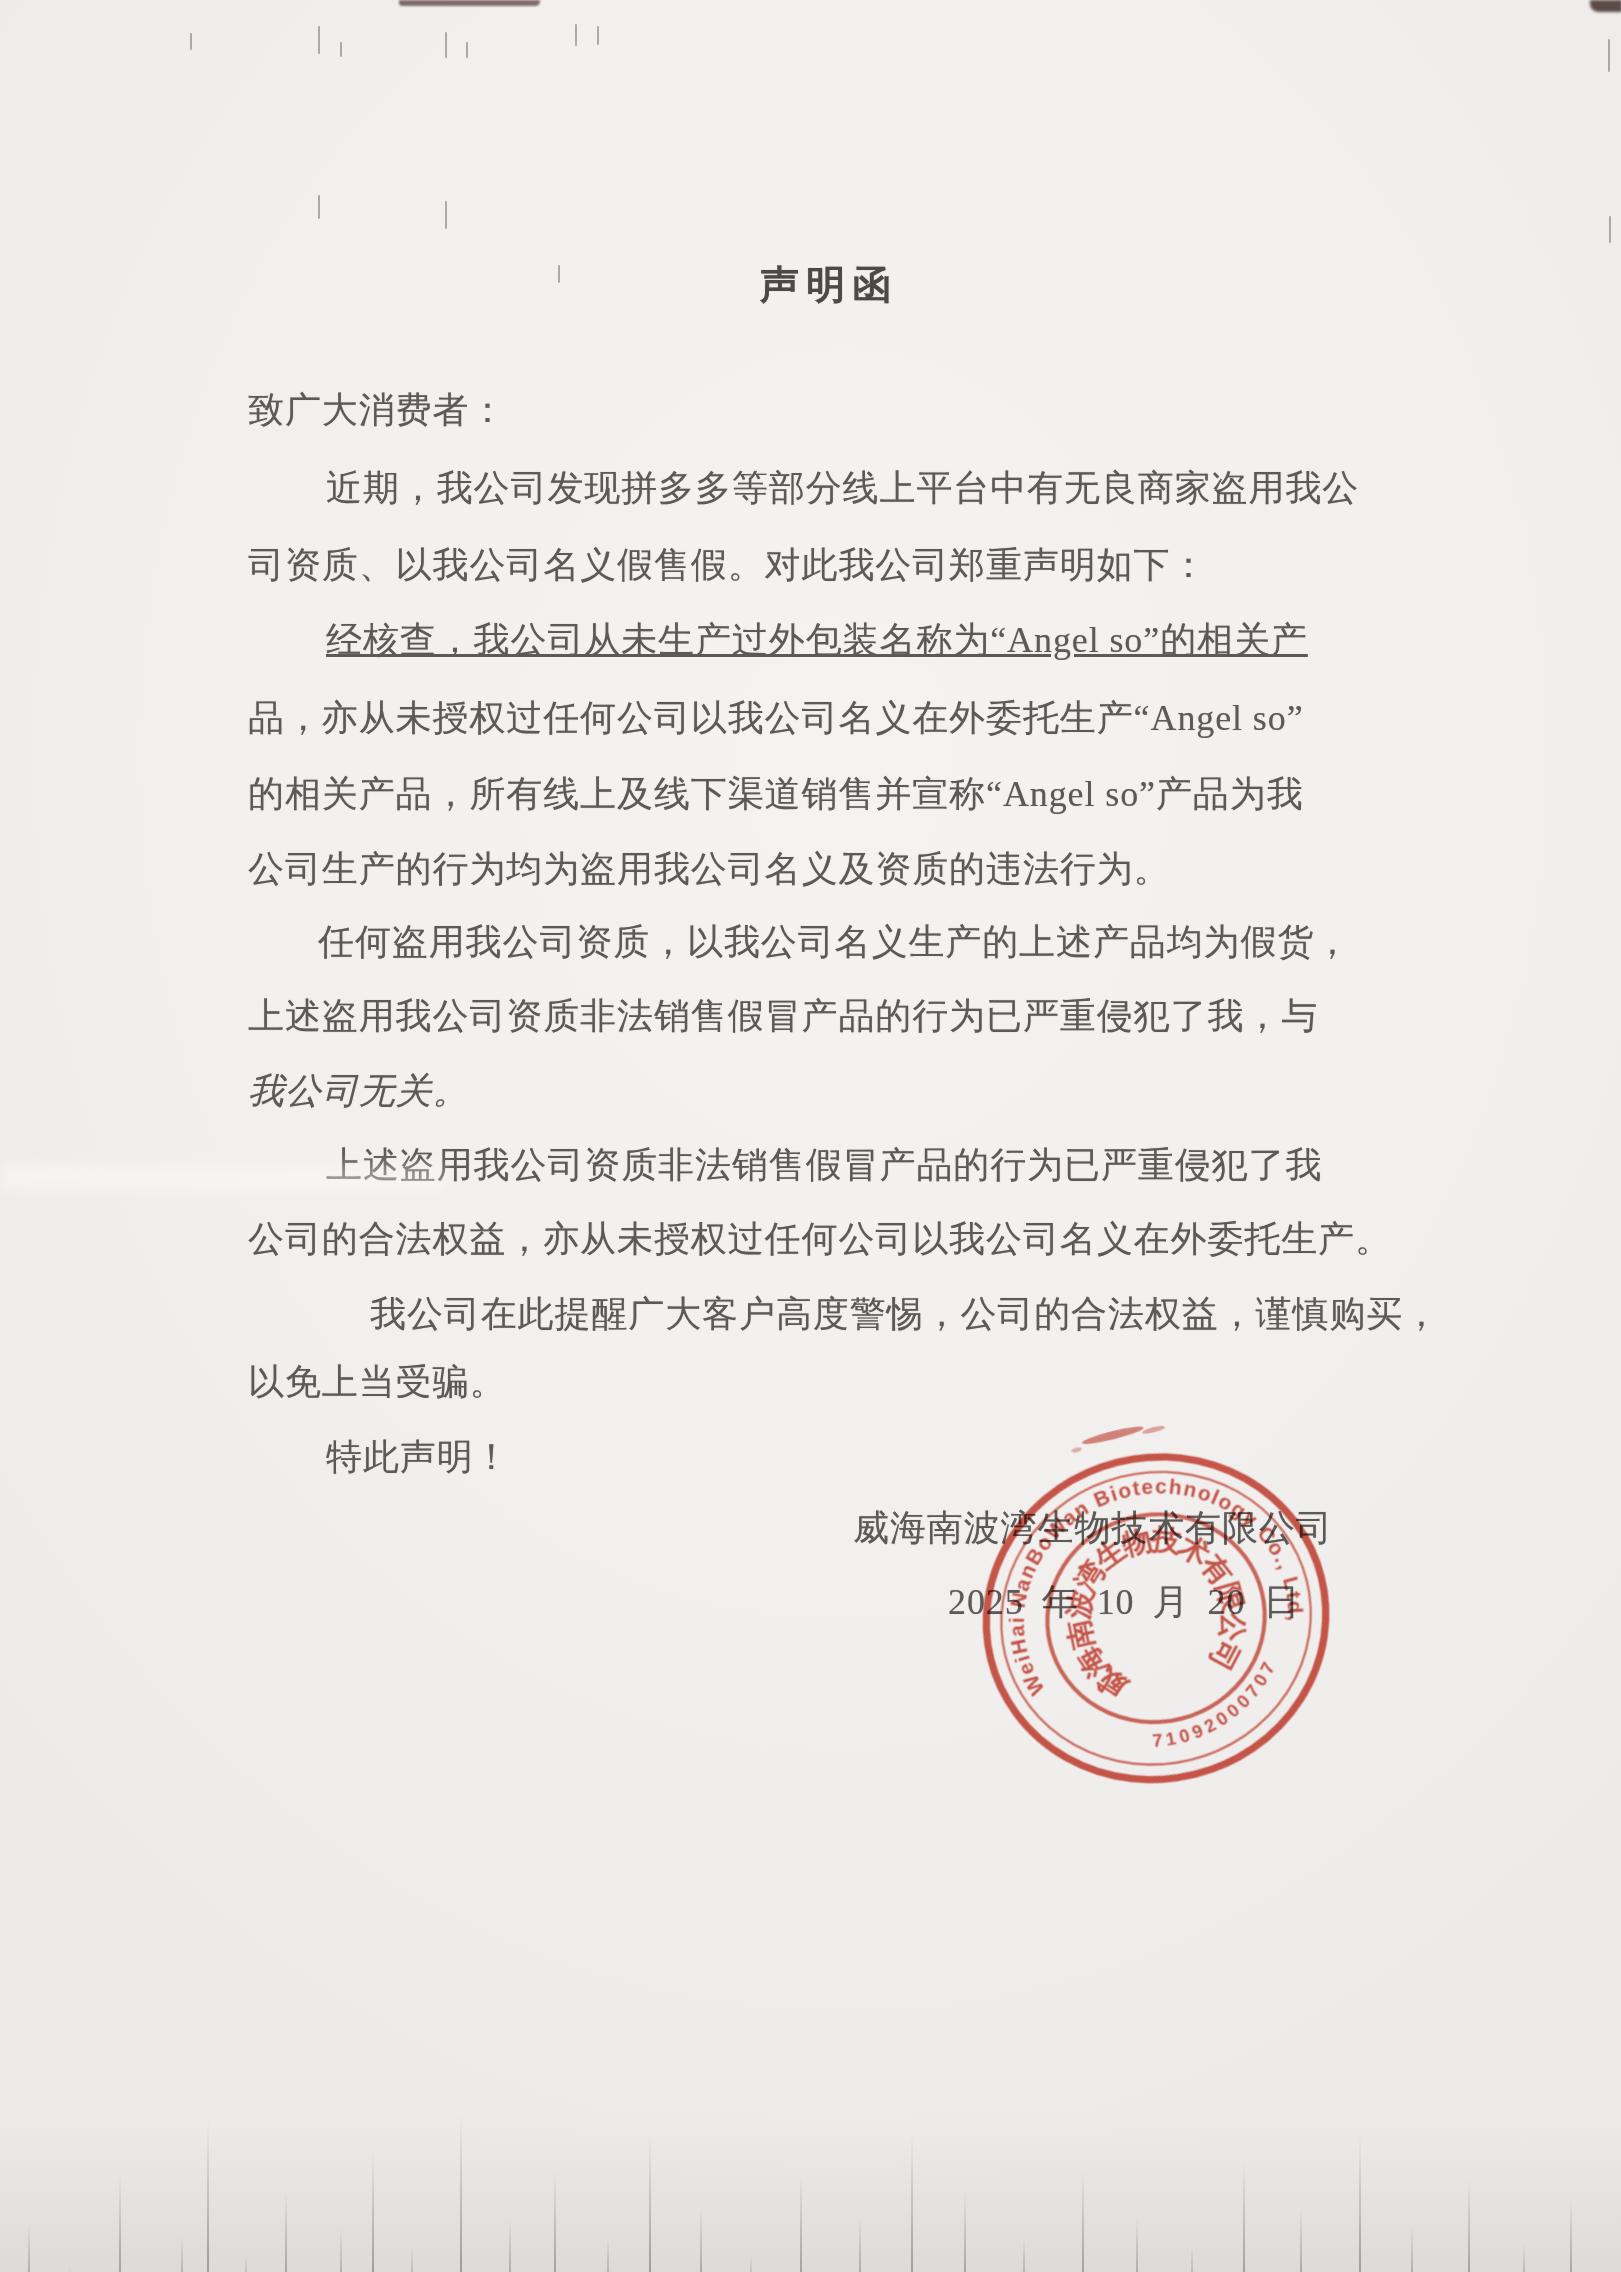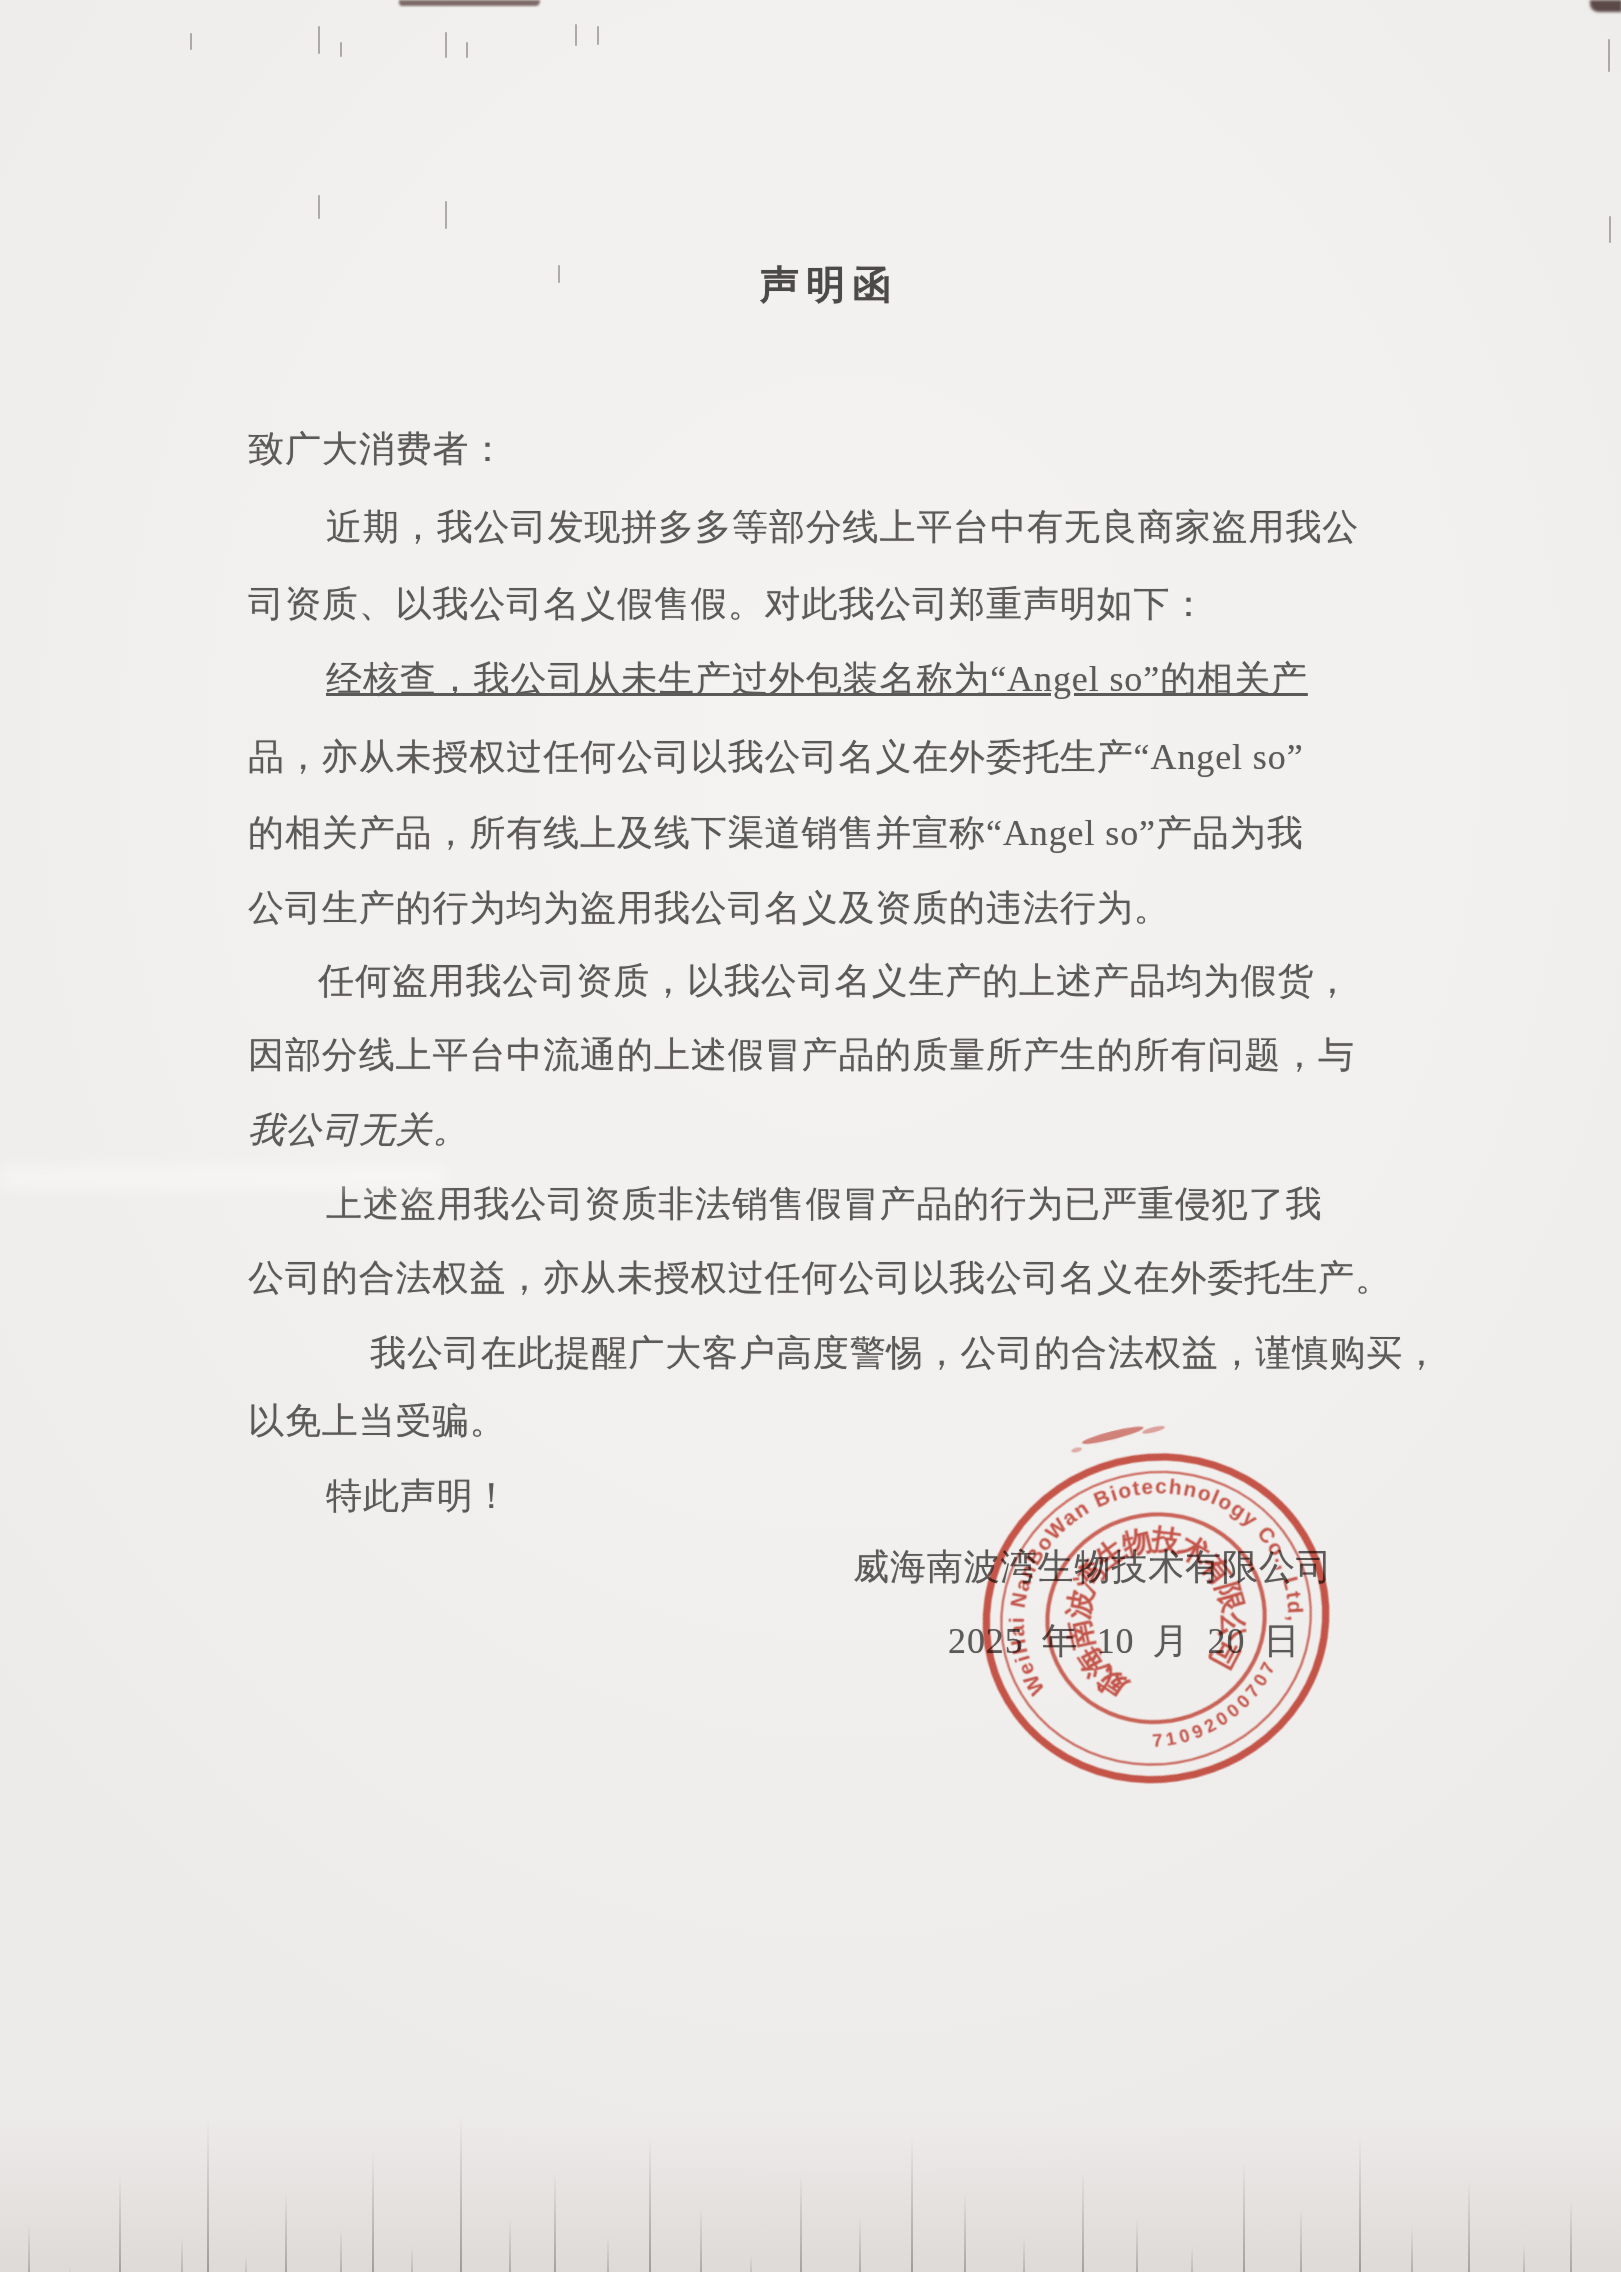--- a/index.html
+++ b/index.html
@@ -6,21 +6,21 @@
   .page{
     position:relative;
     width:1622px;height:2354px;
     background:
       radial-gradient(ellipse 1182px 1454px at 52% 32%, #f5f3f1 0%, #f2f0ee 55%, #edebe9 100%);
     overflow:hidden;
     font-family:"Liberation Serif","DejaVu Serif",serif;
     color:#595755;
   }
   .tline{position:absolute;white-space:nowrap;font-size:36px;line-height:47px;
-    letter-spacing:0.9px;color:#5c5a58;text-shadow:0 0 0.9px rgba(92,90,88,.45);margin-top:39px;}
+    letter-spacing:0.9px;color:#5c5a58;text-shadow:0 0 0.9px rgba(92,90,88,.45);}
   .title{position:absolute;top:258px;left:760px;font-size:39px;font-weight:bold;
     letter-spacing:7.3px;color:#4c4a48;text-shadow:0 0 0.9px rgba(76,74,72,.5);white-space:nowrap;}
   .sal {top:387px;left:248px;}
   .l0 {top:465px;left:326px;}
   .l1 {top:542px;left:248px;}
   .l2 {top:617px;left:326px;text-decoration:underline;}
   .l3 {top:695px;left:248px;}
   .l4 {top:771px;left:248px;}
   .l5 {top:846px;left:248px;}
   .l6 {top:919px;left:318px;}
@@ -56,21 +56,21 @@
 
   <div class="tline sal">致广大消费者：</div>
 
   <div class="tline l0">近期，我公司发现拼多多等部分线上平台中有无良商家盗用我公</div>
   <div class="tline l1">司资质、以我公司名义假售假。对此我公司郑重声明如下：</div>
   <div class="tline l2">经核查，我公司从未生产过外包装名称为“Angel so”的相关产</div>
   <div class="tline l3">品，亦从未授权过任何公司以我公司名义在外委托生产“Angel so”</div>
   <div class="tline l4">的相关产品，所有线上及线下渠道销售并宣称“Angel so”产品为我</div>
   <div class="tline l5">公司生产的行为均为盗用我公司名义及资质的违法行为。</div>
   <div class="tline l6">任何盗用我公司资质，以我公司名义生产的上述产品均为假货，</div>
-  <div class="tline l7">因部分线上平台中流通的上述假冒产品的质量所产生的所有问题，与</div>
+  <div class="tline l7">上述盗用我公司资质非法销售假冒产品的行为已严重侵犯了我，与</div>
   <div class="tline l8">我公司无关。</div>
   <div class="tline l9">上述盗用我公司资质非法销售假冒产品的行为已严重侵犯了我</div>
   <div class="tline l10">公司的合法权益，亦从未授权过任何公司以我公司名义在外委托生产。</div>
   <div class="tline l11">我公司在此提醒广大客户高度警惕，公司的合法权益，谨慎购买，</div>
   <div class="tline l12">以免上当受骗。</div>
   <div class="tline l13">特此声明！</div>
 
   <div class="tline sig">威海南波湾生物技术有限公司</div>
   <div class="tline date">2025 年 10 月 20 日</div>
 

